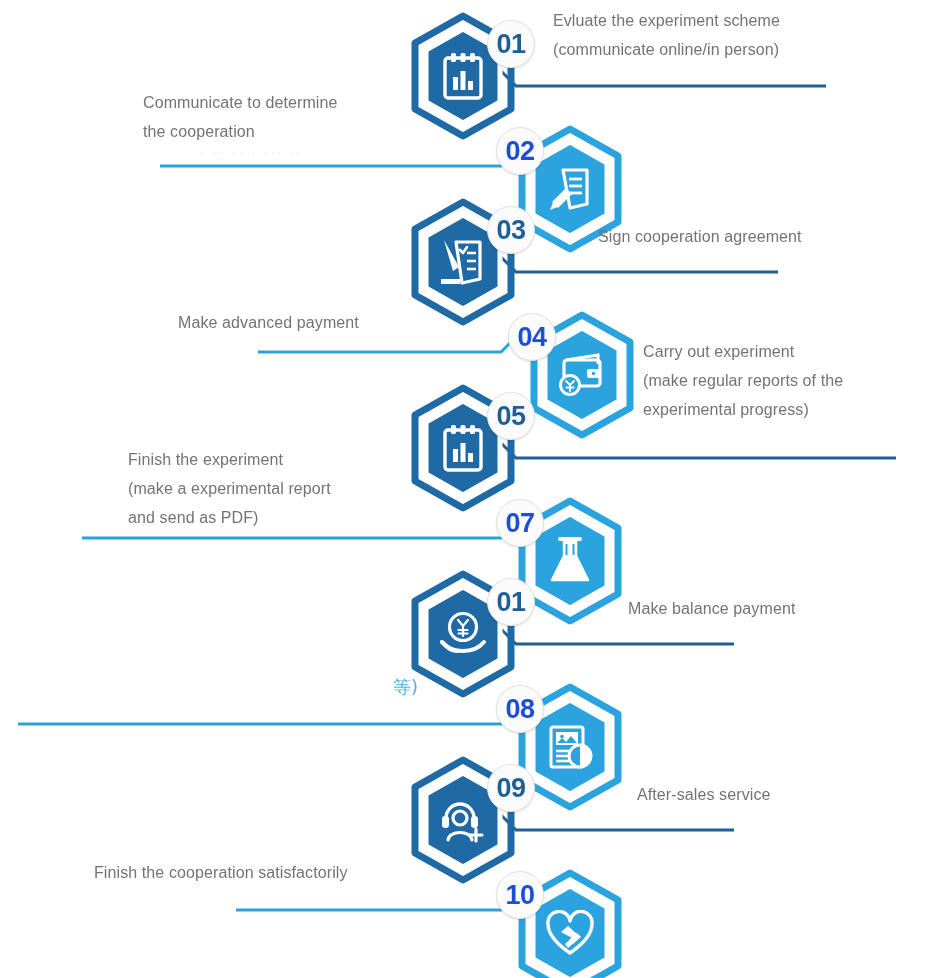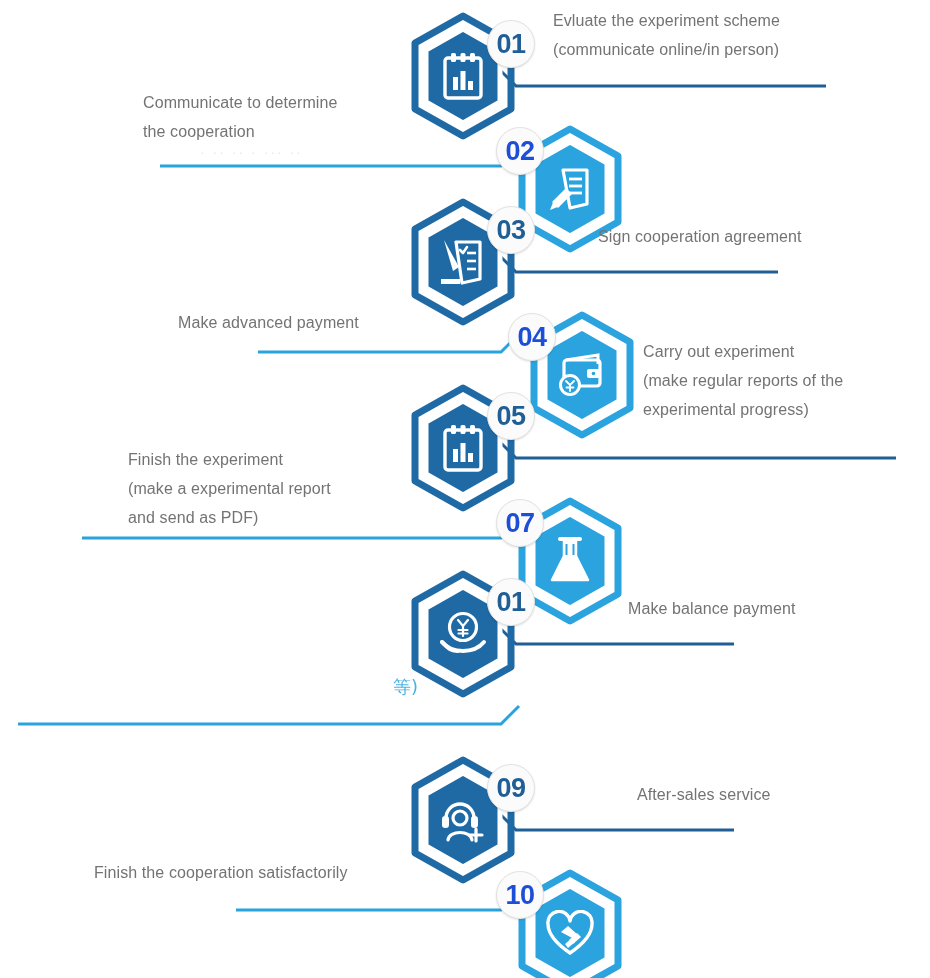--- a/index.html
+++ b/index.html
@@ -245,20 +245,42 @@
         <circle cx="25" cy="17" r="13.5" fill="none" stroke="#fff" stroke-width="3.2"></circle>
         <path d="M20 10 l5 6 l5 -6 M25 16 v10 M20.5 20 h9 M20.5 23.5 h9" fill="none" stroke="#fff" stroke-width="2.2" stroke-linecap="round"></path>
         <path d="M4 32 C14 44 36 44 46 32" fill="none" stroke="#fff" stroke-width="4" stroke-linecap="round"></path>
         <path d="M4 32 C12 40 14 41 20 41" fill="none" stroke="#fff" stroke-width="4" stroke-linecap="round"></path>
       </svg>
     </div>
     <div class="node-num">01</div>
   </div>
   <div class="caption right" style="left:628px;top:594px;width:330px;">Make balance payment</div>
 
+  <div class="node light" style="left:512px;top:683px;">
+    <div class="hex-outer">
+      <svg class="hex-svg" viewBox="0 0 116 128">
+        <path d="M58 4 L106 31 L106 97 L58 124 L10 97 L10 31 Z" fill="none" stroke="#2ba3de" stroke-width="7" stroke-linejoin="round"></path>
+        <path d="M58 17 L95 38 L95 90 L58 111 L21 90 L21 38 Z" fill="#2ba3de" stroke="#ffffff" stroke-width="5" stroke-linejoin="round"></path>
+      </svg>
+    </div>
+    <div class="glyph">
+      <svg width="48" height="48" viewBox="0 0 48 48">
+        <rect x="5" y="4" width="32" height="40" rx="2" fill="none" stroke="#fff" stroke-width="3"></rect>
+        <rect x="10" y="9" width="22" height="13" fill="#fff"></rect>
+        <circle cx="16" cy="13.5" r="1.8" fill="#2ba3de"></circle>
+        <path d="M11 20 l5 -5 l4 4 l5 -6 l6 7 z" fill="#2ba3de"></path>
+        <line x1="10" y1="28" x2="26" y2="28" stroke="#fff" stroke-width="2.6"></line>
+        <line x1="10" y1="33" x2="22" y2="33" stroke="#fff" stroke-width="2.6"></line>
+        <line x1="10" y1="38" x2="24" y2="38" stroke="#fff" stroke-width="2.6"></line>
+        <circle cx="34" cy="33" r="11" fill="#2ba3de" stroke="#fff" stroke-width="3"></circle>
+        <path d="M34 22 A11 11 0 0 1 34 44 Z" fill="#fff"></path>
+      </svg>
+    </div>
+    <div class="node-num">08</div>
+  </div>
 
   <div class="node dark" style="left:405px;top:756px;">
     <div class="hex-outer">
       <svg class="hex-svg" viewBox="0 0 116 128">
         <path d="M58 4 L106 31 L106 97 L58 124 L10 97 L10 31 Z" fill="none" stroke="#1f6aa5" stroke-width="7" stroke-linejoin="round"></path>
         <path d="M58 17 L95 38 L95 90 L58 111 L21 90 L21 38 Z" fill="#1f6aa5" stroke="#ffffff" stroke-width="5" stroke-linejoin="round"></path>
       </svg>
     </div>
     <div class="glyph">
       <svg width="50" height="48" viewBox="0 0 50 48">

